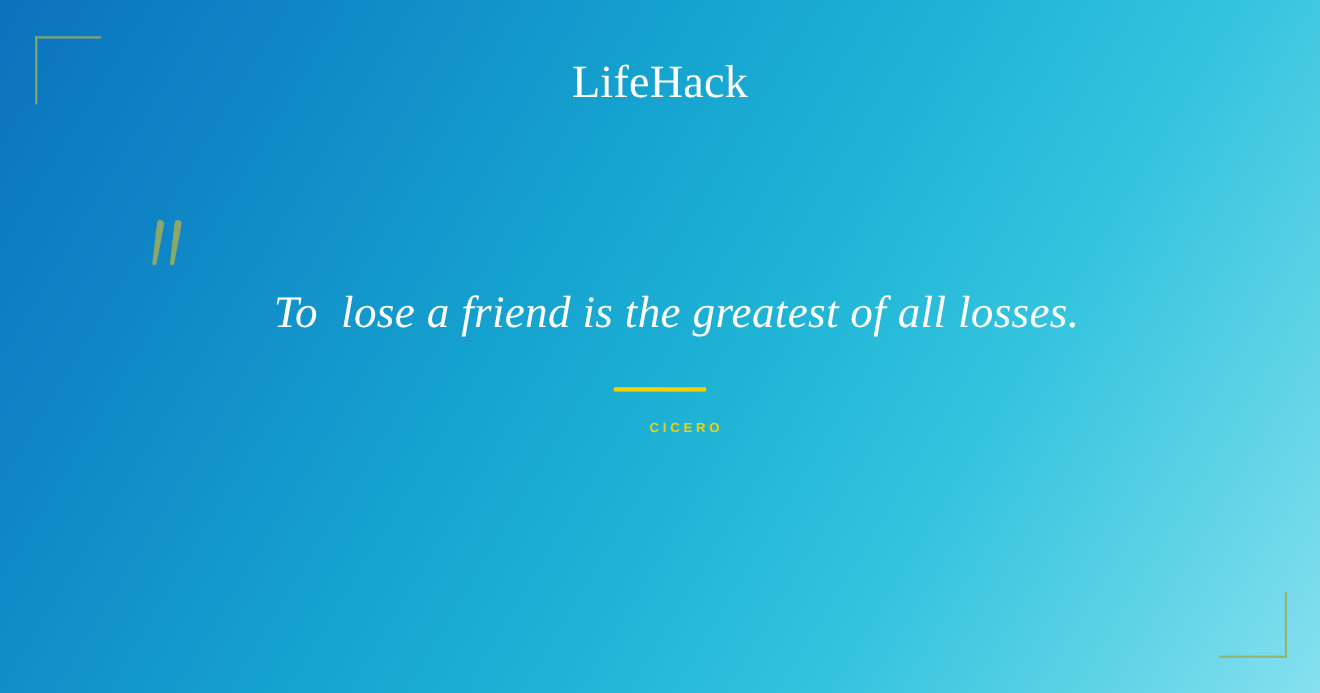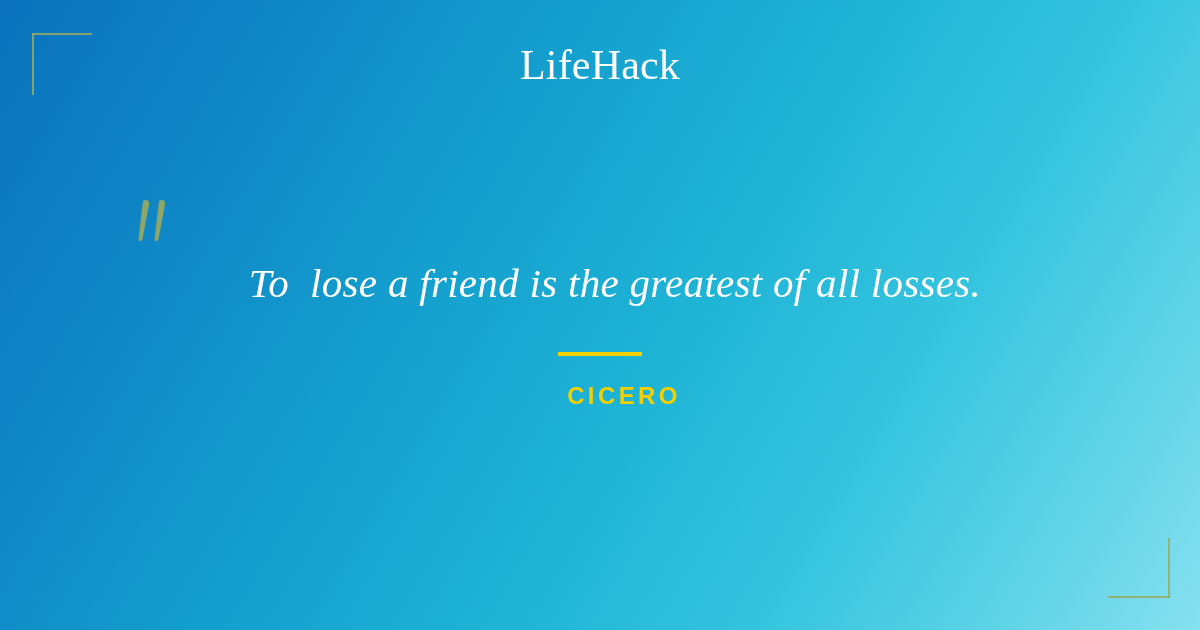--- a/index.html
+++ b/index.html
@@ -41,21 +41,21 @@
   #corner-tl .h { left: 0; top: 0; width: 60px; height: 2px; }
   #corner-tl .v { left: 0; top: 0; width: 2px; height: 62px; }
 
   #corner-br { left: 1108px; top: 538px; width: 62px; height: 60px; }
   #corner-br .v { right: 0; top: 0; width: 2px; height: 60px; }
   #corner-br .h { left: 0; bottom: 0; width: 62px; height: 2px; }
 
   
   #logo {
     position: absolute;
-    top: 44px;
+    top: 54px;
     left: 0;
     width: 100%;
     text-align: center;
     font-family: "Liberation Serif", "DejaVu Serif", serif;
     font-size: 42px;
     line-height: 1;
     color: #ffffff;
     letter-spacing: 0.2px;
   }
 
@@ -101,21 +101,21 @@
 
   #attribution-rule {
     width: 84px;
     height: 4px;
     margin: 0 auto 26px auto;
     background: #f5d000;
   }
 
   #attribution-name {
     font-family: "Liberation Sans", sans-serif;
-    font-size: 24px;
+    font-size: 12px;
     font-weight: 700;
     letter-spacing: 3.4px;
     color: #f5d000;
     padding-left: 48px;
   }
 </style>
 </head>
 <body>
 
 <div id="card">

